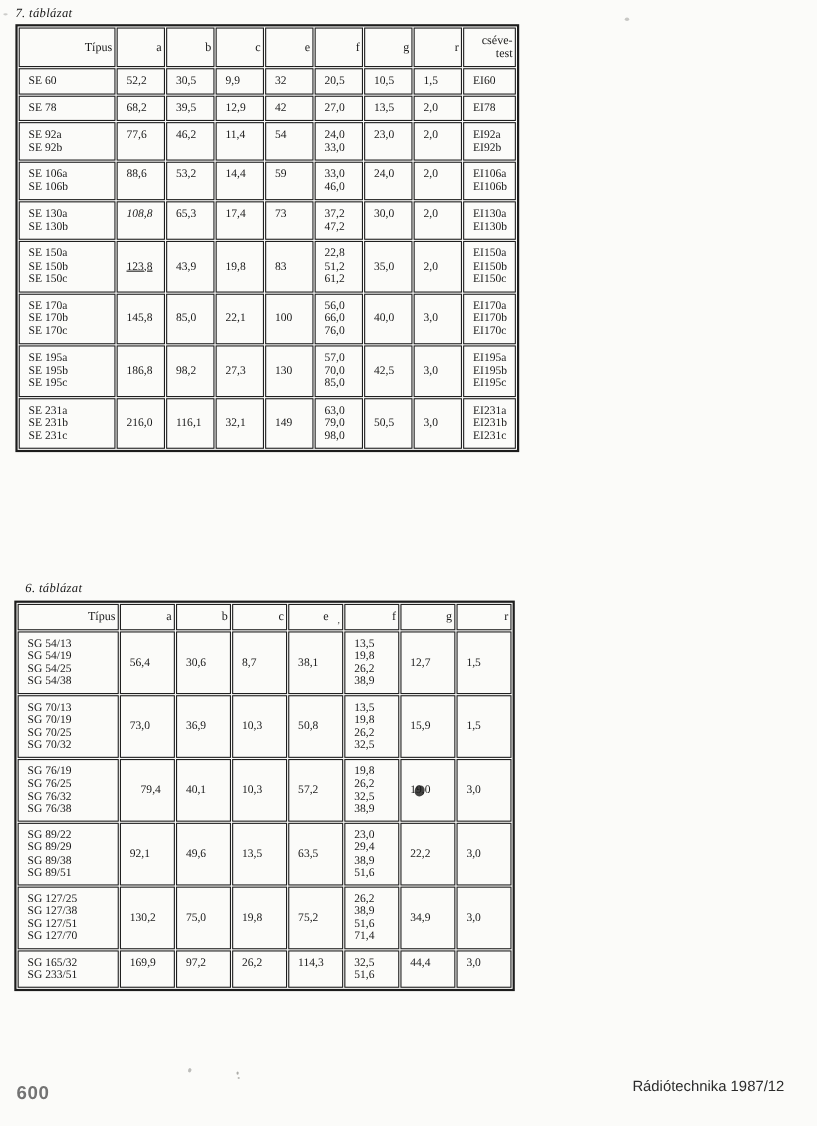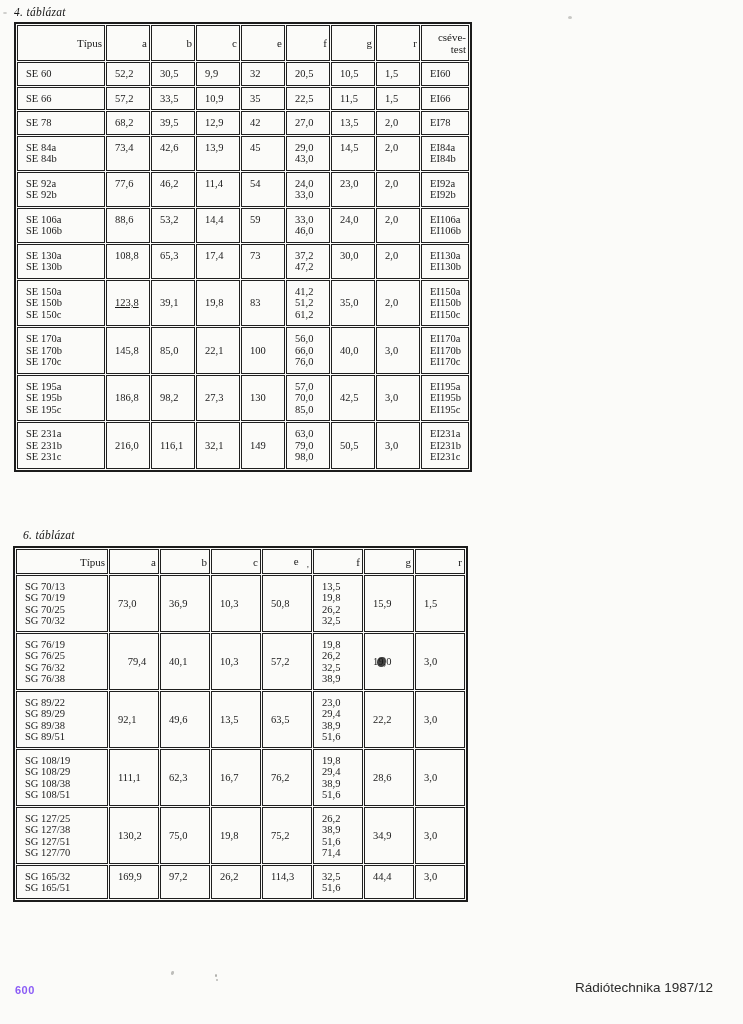--- a/index.html
+++ b/index.html
@@ -75,22 +75,22 @@
     margin-left: 8px;
     transform: translateY(2px);
     color: #333;
   }
 
   .footer-left {
     position: absolute;
     left: 15px; top: 984px;
     font-family: "Liberation Sans", sans-serif;
     font-weight: bold;
-    font-size: 11px;
-    color: #8b5cf6;
+    font-size: 17px;
+    color: #737373;
     letter-spacing: 0.5px;
   }
   .footer-right {
     position: absolute;
     right: 30px; top: 980px;
     font-family: "Liberation Sans", sans-serif;
     font-size: 13.5px;
     color: #2b2b2b;
   }
 
@@ -103,21 +103,21 @@
   #speck2 { left: 215px; top: 974px; width: 2px; height: 3px; opacity: .7; }
   #speck3 { left: 216px; top: 979px; width: 2px; height: 2px; opacity: .6; }
   #speck4 { left: 171px; top: 971px; width: 3px; height: 4px; opacity: .55; transform: rotate(20deg); }
   #speck5 { left: 3px; top: 12px; width: 4px; height: 2px; opacity: .4; }
 </style>
 </head>
 <body>
 
 <div class="page">
 
-  <div class="caption" id="cap5">4. táblázat</div>
+  <div class="caption" id="cap5">7. táblázat</div>
 
   <table id="table5">
     <colgroup>
       <col style="width:88px">
         <col style="width:44px">
         <col style="width:44px">
       <col style="width:44px">
         <col style="width:44px">
         <col style="width:44px">
       <col style="width:44px">
@@ -144,54 +144,29 @@
           <td style="vertical-align: middle;">52,2</td>
           <td style="vertical-align: middle;">30,5</td>
           <td style="vertical-align: middle;">9,9</td>
           <td style="vertical-align: middle;">32</td>
           <td class="multi">20,5</td>
           <td style="vertical-align: middle;">10,5</td>
           <td style="vertical-align: middle;">1,5</td>
           <td class="multi">EI60</td>
         </tr>
         <tr>
-          <td class="multi">SE 66</td>
-          <td style="vertical-align: middle;">57,2</td>
-          <td style="vertical-align: middle;">33,5</td>
-          <td style="vertical-align: middle;">10,9</td>
-          <td style="vertical-align: middle;">35</td>
-          <td class="multi">22,5</td>
-          <td style="vertical-align: middle;">11,5</td>
-          <td style="vertical-align: middle;">1,5</td>
-          <td class="multi">EI66</td>
-        </tr>
-        <tr>
           <td class="multi">SE 78</td>
           <td style="vertical-align: middle;">68,2</td>
           <td style="vertical-align: middle;">39,5</td>
           <td style="vertical-align: middle;">12,9</td>
           <td style="vertical-align: middle; margin-top: 28px;">42</td>
           <td class="multi">27,0</td>
           <td style="vertical-align: middle;">13,5</td>
           <td style="vertical-align: middle;">2,0</td>
           <td class="multi">EI78</td>
-        </tr>
-        <tr>
-          <td class="multi">SE 84a
-SE 84b</td>
-          <td style="vertical-align: top;">73,4</td>
-          <td style="vertical-align: top;">42,6</td>
-          <td style="vertical-align: top;">13,9</td>
-          <td style="vertical-align: top;">45</td>
-          <td class="multi">29,0
-43,0</td>
-          <td style="vertical-align: top;">14,5</td>
-          <td style="vertical-align: top;">2,0</td>
-          <td class="multi">EI84a
-EI84b</td>
         </tr>
         <tr>
           <td class="multi">SE 92a
 SE 92b</td>
           <td style="vertical-align: top;">77,6</td>
           <td style="vertical-align: top;">46,2</td>
           <td style="vertical-align: top;">11,4</td>
           <td style="vertical-align: top;">54</td>
           <td class="multi">24,0
 33,0</td>
@@ -210,40 +185,40 @@
           <td class="multi">33,0
 46,0</td>
           <td style="vertical-align: top;">24,0</td>
           <td style="vertical-align: top;">2,0</td>
           <td class="multi">EI106a
 EI106b</td>
         </tr>
         <tr>
           <td class="multi">SE 130a
 SE 130b</td>
-          <td style="vertical-align: top;">108,8</td>
+          <td style="vertical-align: top; font-style: italic;">108,8</td>
           <td style="vertical-align: top;">65,3</td>
           <td style="vertical-align: top;">17,4</td>
           <td style="vertical-align: top;">73</td>
           <td class="multi">37,2
 47,2</td>
           <td style="vertical-align: top;">30,0</td>
           <td style="vertical-align: top;">2,0</td>
           <td class="multi">EI130a
 EI130b</td>
         </tr>
         <tr>
           <td class="multi">SE 150a
 SE 150b
 SE 150c</td>
           <td style="vertical-align: middle; text-decoration: underline;">123,8</td>
-          <td style="vertical-align: middle;">39,1</td>
+          <td style="vertical-align: middle;">43,9</td>
           <td style="vertical-align: middle;">19,8</td>
           <td style="vertical-align: middle;">83</td>
-          <td class="multi">41,2
+          <td class="multi">22,8
 51,2
 61,2</td>
           <td style="vertical-align: middle;">35,0</td>
           <td style="vertical-align: middle;">2,0</td>
           <td class="multi">EI150a
 EI150b
 EI150c</td>
         </tr>
         <tr>
           <td class="multi">SE 170a
@@ -319,20 +294,36 @@
           <th>b</th>
           <th>c</th>
           <th>e<span class="artifact">,</span></th>
           <th>f</th>
           <th>g</th>
           <th>r</th>
         </tr>
     </thead>
     <tbody>
         <tr>
+          <td class="multi">SG 54/13
+SG 54/19
+SG 54/25
+SG 54/38</td>
+          <td style="vertical-align: middle;">56,4</td>
+          <td style="vertical-align: middle;">30,6</td>
+          <td style="vertical-align: middle;">8,7</td>
+          <td style="vertical-align: middle;">38,1</td>
+          <td class="multi">13,5
+19,8
+26,2
+38,9</td>
+          <td style="vertical-align: middle;">12,7</td>
+          <td style="vertical-align: middle;">1,5</td>
+        </tr>
+        <tr>
           <td class="multi">SG 70/13
 SG 70/19
 SG 70/25
 SG 70/32</td>
           <td style="vertical-align: middle;">73,0</td>
           <td style="vertical-align: middle;">36,9</td>
           <td style="vertical-align: middle;">10,3</td>
           <td style="vertical-align: middle;">50,8</td>
           <td class="multi">13,5
 19,8
@@ -367,54 +358,38 @@
           <td style="vertical-align: middle;">13,5</td>
           <td style="vertical-align: middle;">63,5</td>
           <td class="multi">23,0
 29,4
 38,9
 51,6</td>
           <td style="vertical-align: middle;">22,2</td>
           <td style="vertical-align: middle;">3,0</td>
         </tr>
         <tr>
-          <td class="multi">SG 108/19
-SG 108/29
-SG 108/38
-SG 108/51</td>
-          <td style="vertical-align: middle;">111,1</td>
-          <td style="vertical-align: middle;">62,3</td>
-          <td style="vertical-align: middle;">16,7</td>
-          <td style="vertical-align: middle;">76,2</td>
-          <td class="multi">19,8
-29,4
-38,9
-51,6</td>
-          <td style="vertical-align: middle;">28,6</td>
-          <td style="vertical-align: middle;">3,0</td>
-        </tr>
-        <tr>
           <td class="multi">SG 127/25
 SG 127/38
 SG 127/51
 SG 127/70</td>
           <td style="vertical-align: middle;">130,2</td>
           <td style="vertical-align: middle;">75,0</td>
           <td style="vertical-align: middle;">19,8</td>
           <td style="vertical-align: middle;">75,2</td>
           <td class="multi">26,2
 38,9
 51,6
 71,4</td>
           <td style="vertical-align: middle;">34,9</td>
           <td style="vertical-align: middle;">3,0</td>
         </tr>
         <tr>
           <td class="multi">SG 165/32
-SG 165/51</td>
+SG 233/51</td>
           <td style="vertical-align: top;">169,9</td>
           <td style="vertical-align: top;">97,2</td>
           <td style="vertical-align: top;">26,2</td>
           <td style="vertical-align: top;">114,3</td>
           <td class="multi">32,5
 51,6</td>
           <td style="vertical-align: top;">44,4</td>
           <td style="vertical-align: top;">3,0</td>
         </tr>
       </tbody>

